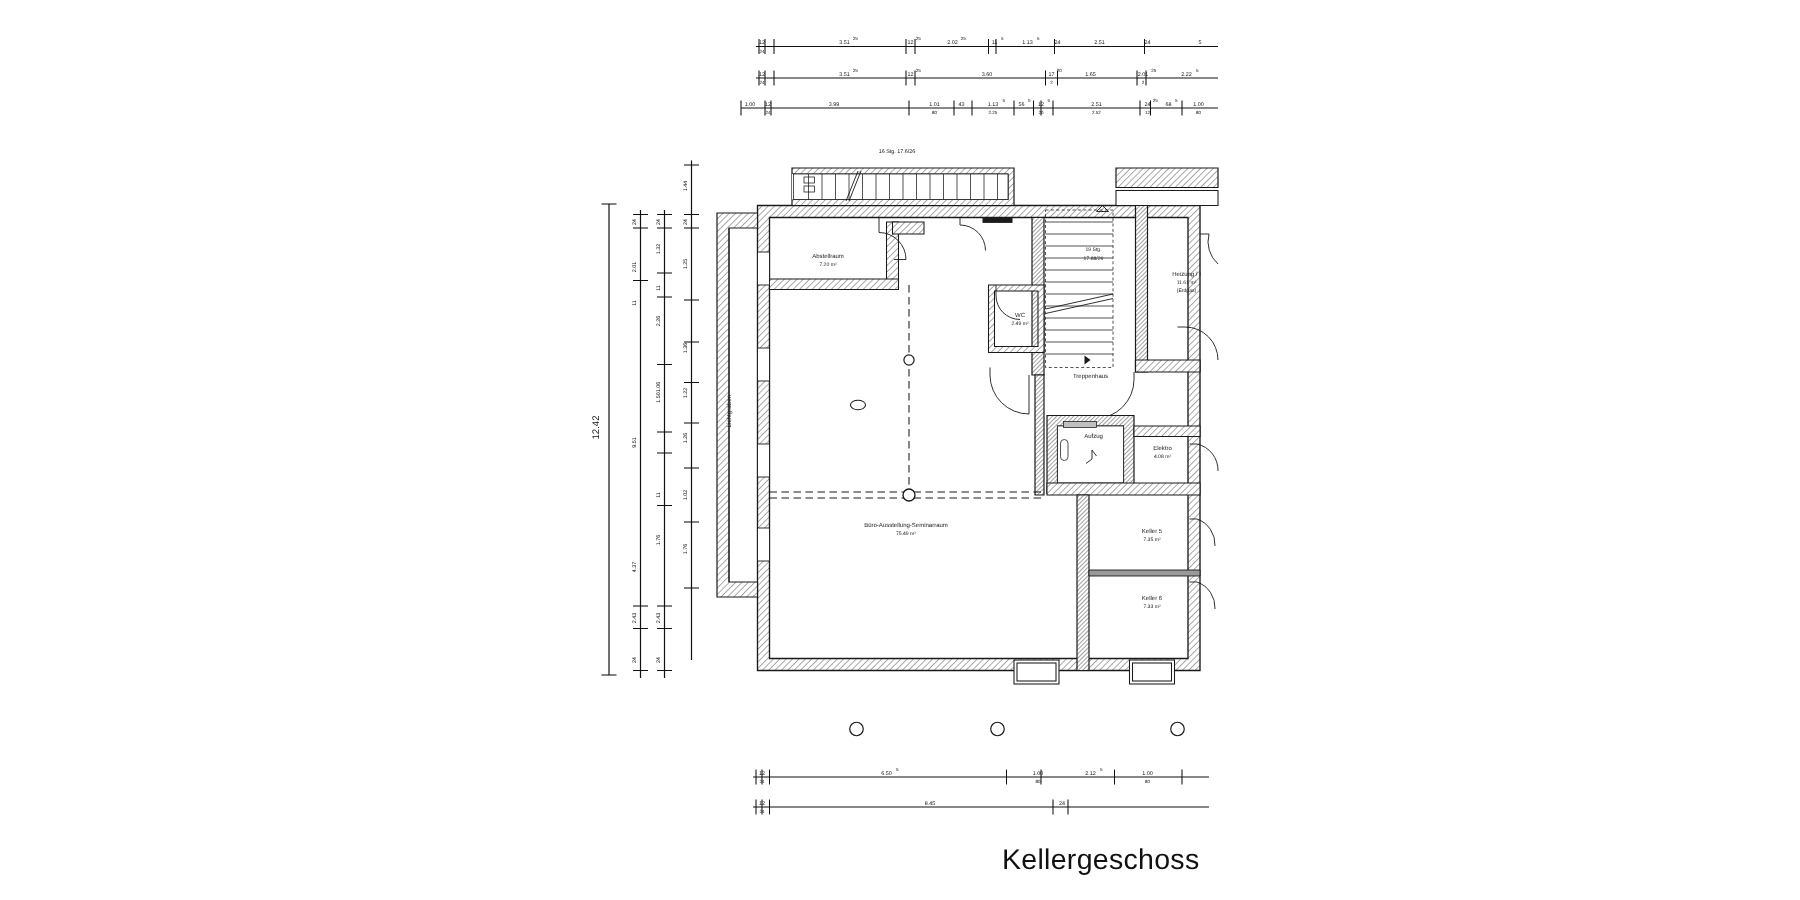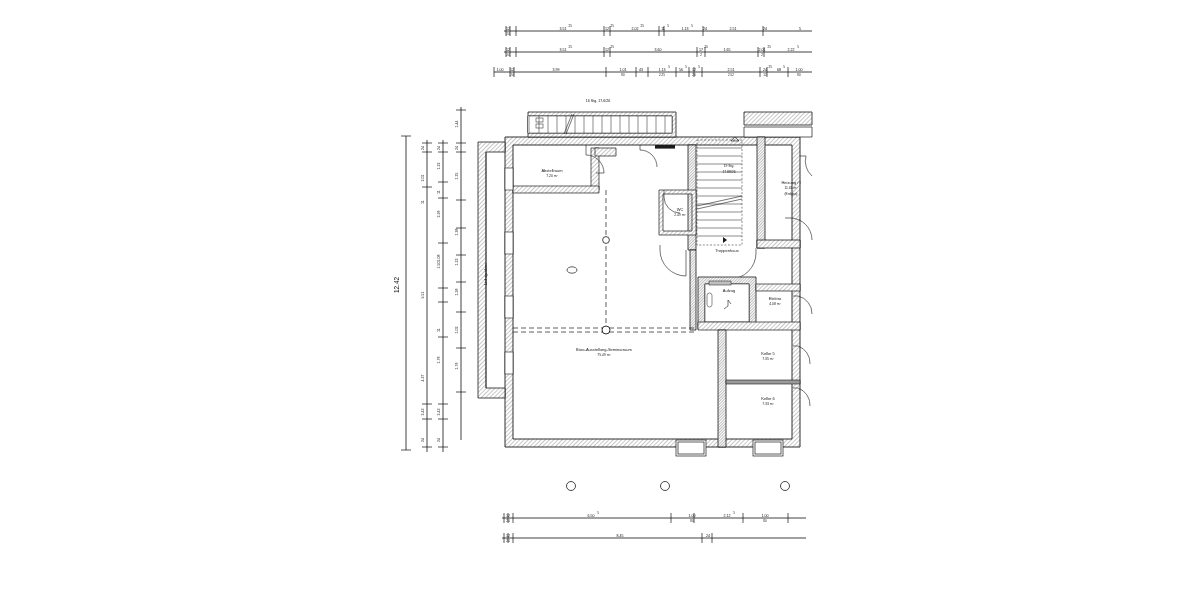--- a/index.html
+++ b/index.html
@@ -482,13 +482,14 @@
         </g>
       </g>
 
     <text class="dimtxt" x="598" y="102">16 Stg. 17.6/26</text>
     <text class="rlabel xs" x="729" y="167" text-anchor="start">19 Stg.</text>
     <text class="rlabel xs" x="729" y="173" text-anchor="start">17.88/26</text>
 
     <text class="bigdim" x="399" y="285" text-anchor="middle" transform="rotate(-90 399 285)">12.42</text>
   </svg>
 
+  <div class="plan-title">Kellergeschoss</div>
 </div>
 
 </body></html>

